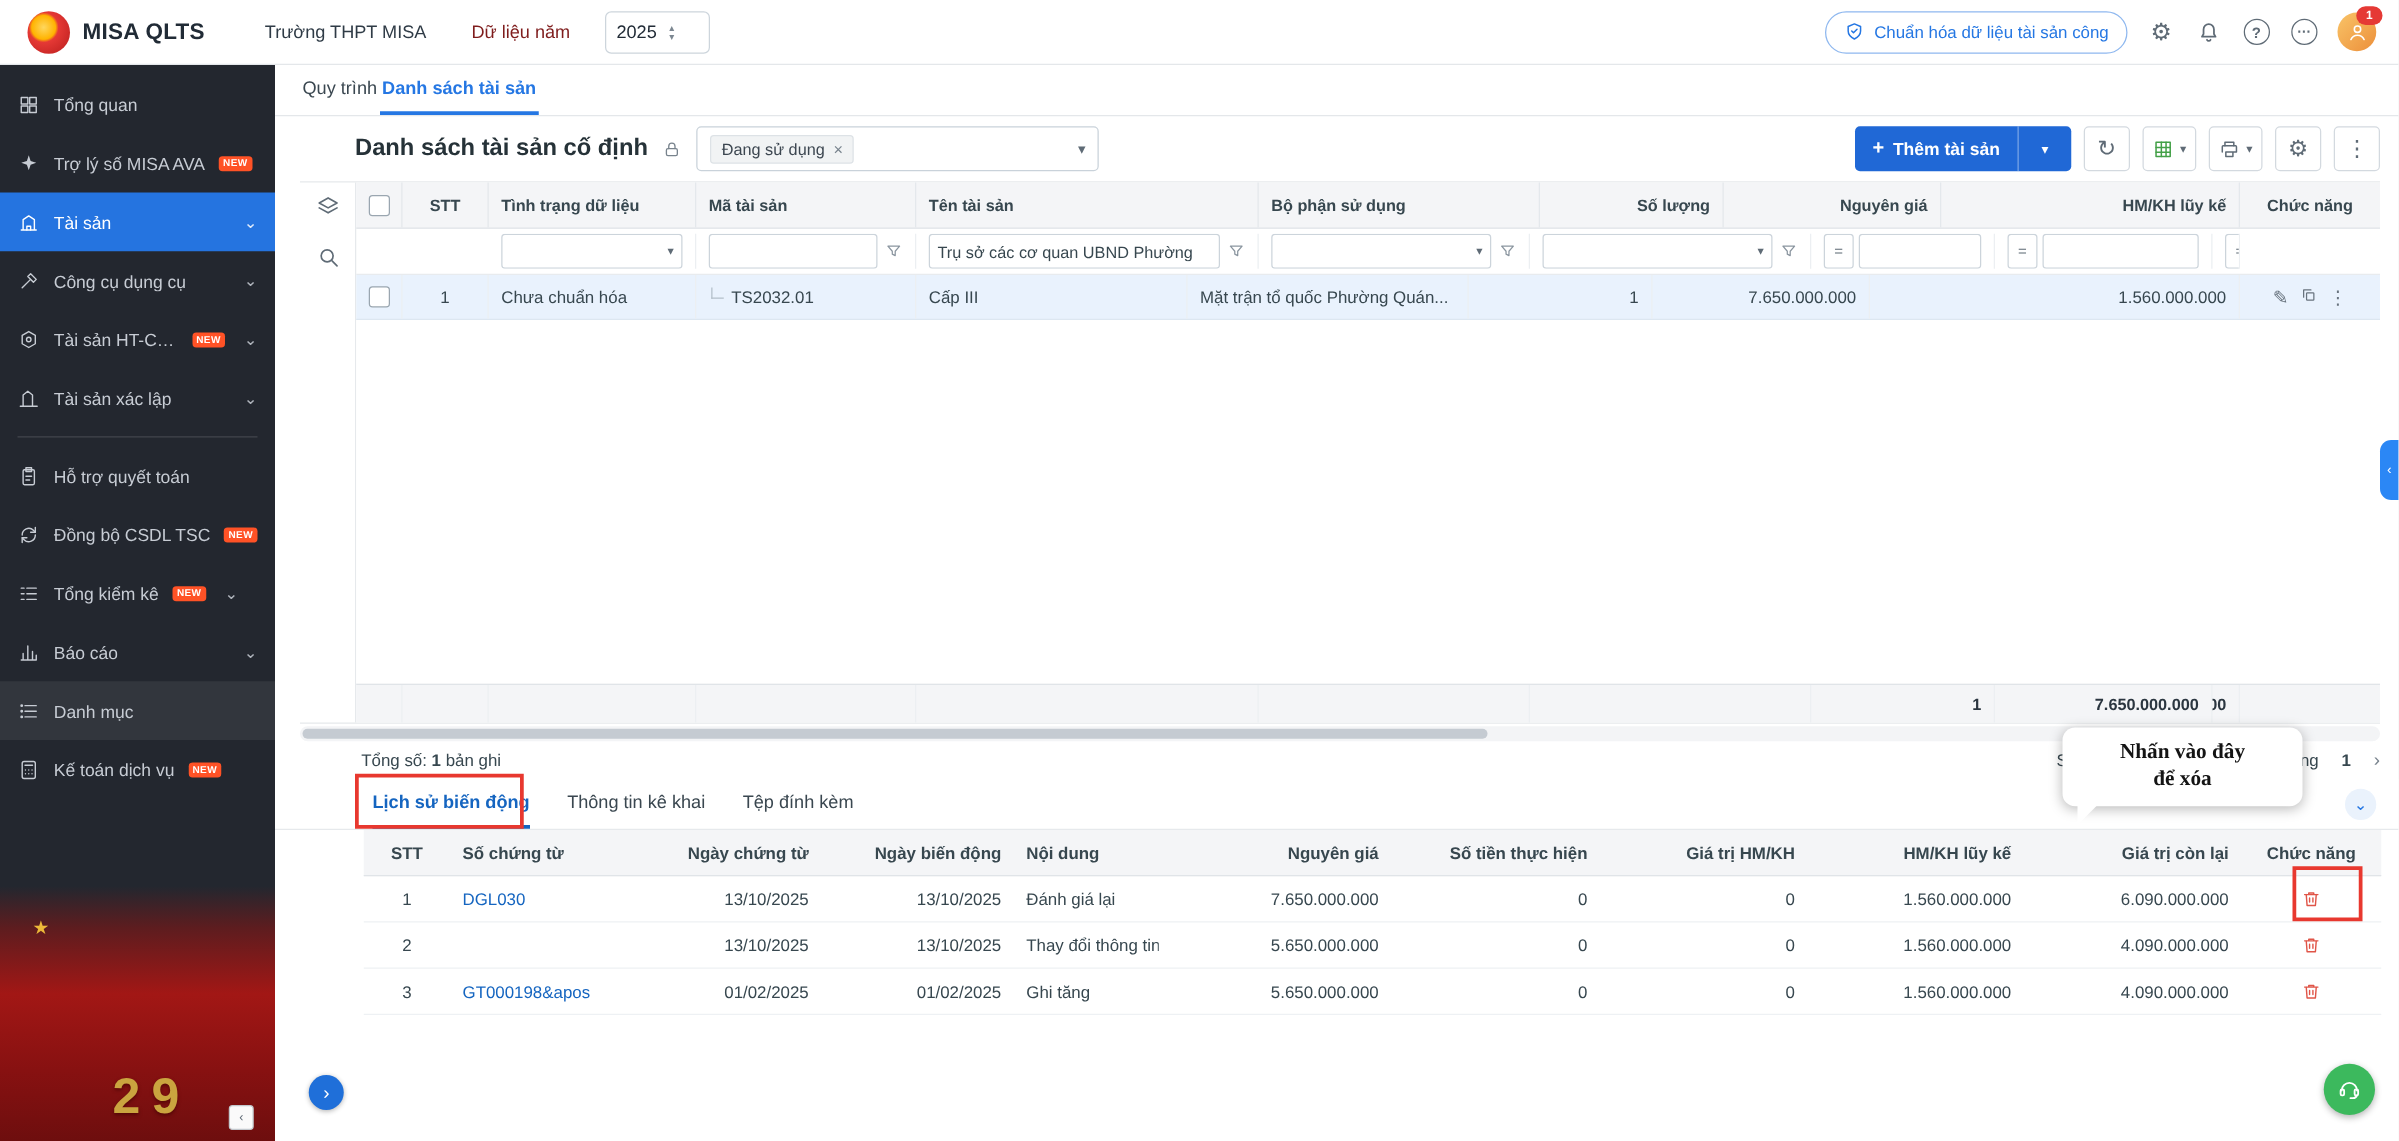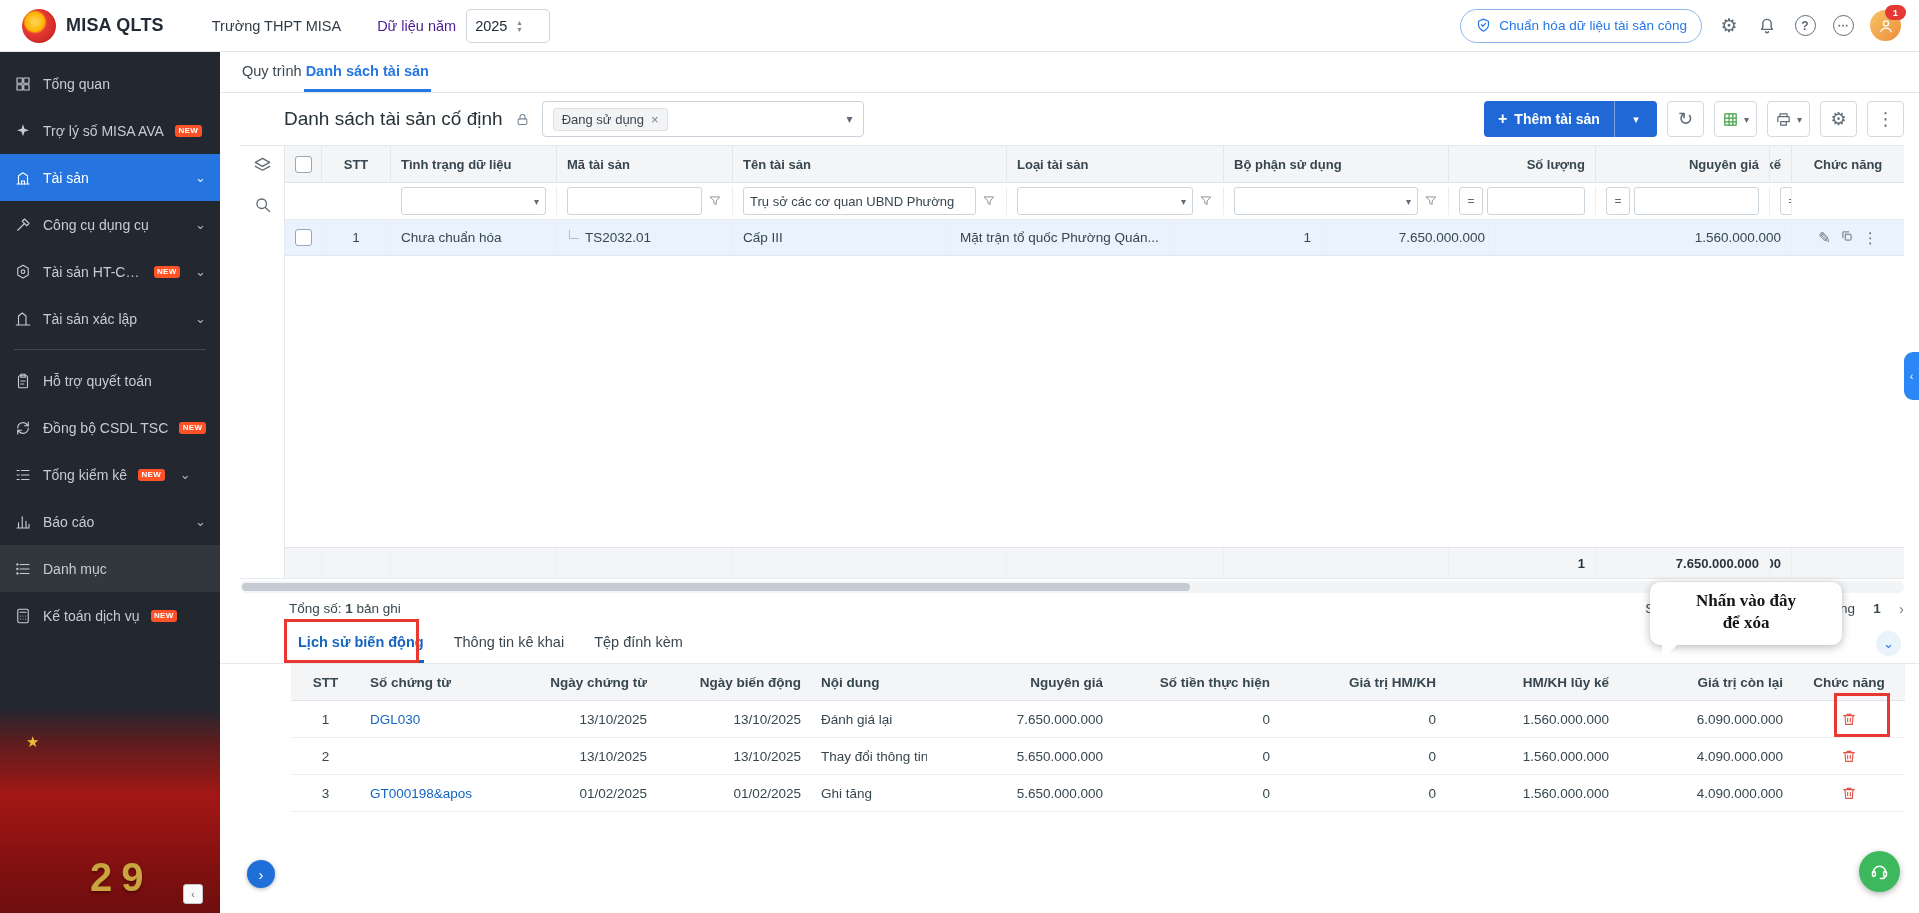--- a/index.html
+++ b/index.html
@@ -3,21 +3,21 @@
 <meta charset="utf-8">
 <style>
   html,body{margin:0;padding:0;background:#dfe3e8}
   .app{position:relative;width:1919px;height:913px;background:#fff;font-family:"Liberation Sans",sans-serif;color:#37474f;overflow:hidden}
 
   
   .topbar{height:51px;display:flex;align-items:center;padding:0 18px 0 22px;border-bottom:1px solid #e4e7ea;background:#fff;position:relative;z-index:10}
   .logo{width:34px;height:34px;border-radius:50%;background:radial-gradient(circle at 38% 38%,#ffd75e 0%,#ffb300 32%,#e53935 40%,#b71c1c 100%);margin-right:10px;flex:none}
   .app-name{font-size:18px;font-weight:bold;color:#212b36;letter-spacing:.2px;margin-right:48px;white-space:nowrap}
   .org-name{font-size:14.5px;color:#2f3b46;margin-right:36px;white-space:nowrap}
-  .year-label{font-size:14.5px;color:#4c1d95;margin-right:10px;white-space:nowrap}
+  .year-label{font-size:14.5px;color:#7f1d1d;margin-right:28px;white-space:nowrap}
   .year-box{height:32px;min-width:66px;border:1px solid #cdd5dc;border-radius:5px;display:flex;align-items:center;padding:0 8px;gap:10px;font-size:14.5px;color:#212b36}
   .spinner{display:flex;flex-direction:column;font-size:8px;line-height:7px;color:#7c8791}
   .tb-right{margin-left:auto;display:flex;align-items:center;gap:16px}
   .standardize-btn{height:34px;border:1px solid #8fb8ef;border-radius:17px;background:#fff;color:#2577e3;font-size:13.5px;display:flex;align-items:center;gap:7px;padding:0 14px;white-space:nowrap;cursor:pointer}
   .tb-icon{width:22px;height:22px;color:#5f6b76;display:flex;align-items:center;justify-content:center;font-size:19px;cursor:pointer}
   .ring{width:19px;height:19px;border:1.7px solid #5f6b76;border-radius:50%;font-size:12px;font-weight:bold;display:flex;align-items:center;justify-content:center}
   .avatar-wrap{position:relative;cursor:pointer}
   .avatar{width:31px;height:31px;border-radius:50%;background:linear-gradient(135deg,#f9c468,#ec8f3a);display:flex;align-items:center;justify-content:center}
   .badge{position:absolute;top:-5px;right:-5px;min-width:15px;height:15px;border-radius:8px;background:#e53935;color:#fff;font-size:9.5px;display:flex;align-items:center;justify-content:center;padding:0 3px;font-weight:bold}
 
@@ -40,21 +40,21 @@
 
   .content{flex:1;display:flex;flex-direction:column;position:relative;min-width:0;background:#fff}
 
   
   .main-tabs{height:40px;border-bottom:1px solid #e4e7ea;display:flex;align-items:stretch;padding-left:20px}
   .m-tab{display:flex;align-items:center;font-size:14.5px;color:#3a4750;border-bottom:3px solid transparent;padding:0 2px;cursor:pointer;white-space:nowrap}
   .m-tab.active{color:#2577e3;border-bottom-color:#2577e3;font-weight:bold}
 
   
   .toolbar{height:52px;display:flex;align-items:center;padding:0 15px 0 64px;gap:12px}
-  .page-title{font-size:19px;font-weight:normal;color:#263238;white-space:nowrap}
+  .page-title{font-size:19px;font-weight:bold;color:#263238;white-space:nowrap}
   .lockwrap{color:#78838d;display:flex;align-items:center}
   .filterbox{width:300px;height:34px;border:1px solid #c9d2da;border-radius:4px;display:flex;align-items:center;padding:0 10px;gap:8px;cursor:pointer}
   .chip{background:#f1f3f4;border:1px solid #dde2e6;border-radius:3px;padding:3px 8px;font-size:13px;color:#3c4650;display:flex;align-items:center;gap:7px;white-space:nowrap}
   .chip-x{color:#78838d;font-size:13px;line-height:1;cursor:pointer}
   .fb-caret{margin-left:auto;color:#5f6b76;font-size:12px}
   .t-actions{margin-left:auto;display:flex;align-items:center;gap:10px}
   .add-btn{height:36px;background:#2068d6;border-radius:4px;color:#fff;display:flex;align-items:stretch;overflow:hidden;cursor:pointer}
   .add-main{display:flex;align-items:center;gap:7px;padding:0 14px;font-size:14px;font-weight:bold;white-space:nowrap}
   .add-plus{font-size:16px;font-weight:bold}
   .add-caret{width:42px;display:flex;align-items:center;justify-content:center;border-left:1px solid rgba(255,255,255,.4);font-size:11px}
@@ -368,21 +368,20 @@
         <div class="gmain">
 
           <div class="g-head">
             <div class="cell c0">
                 <span class="cb"></span>
               </div>
             <div class="cell c1 ctr">STT</div>
             <div class="cell c2">Tình trạng dữ liệu</div>
             <div class="cell c3">Mã tài sản</div>
             <div class="cell c4">Tên tài sản</div>
-            <div class="cell c5">Loại tài sản</div>
             <div class="cell c6">Bộ phận sử dụng</div>
             <div class="cell c7 num">Số lượng</div>
             <div class="cell c8 num">Nguyên giá</div>
             <div class="cell c9 num">HM/KH lũy kế</div>
             <div class="cell c10 ctr">Chức năng</div>
           </div>
 
           <div class="g-filter">
             <div class="cell c0"></div>
             <div class="cell c1"></div>

